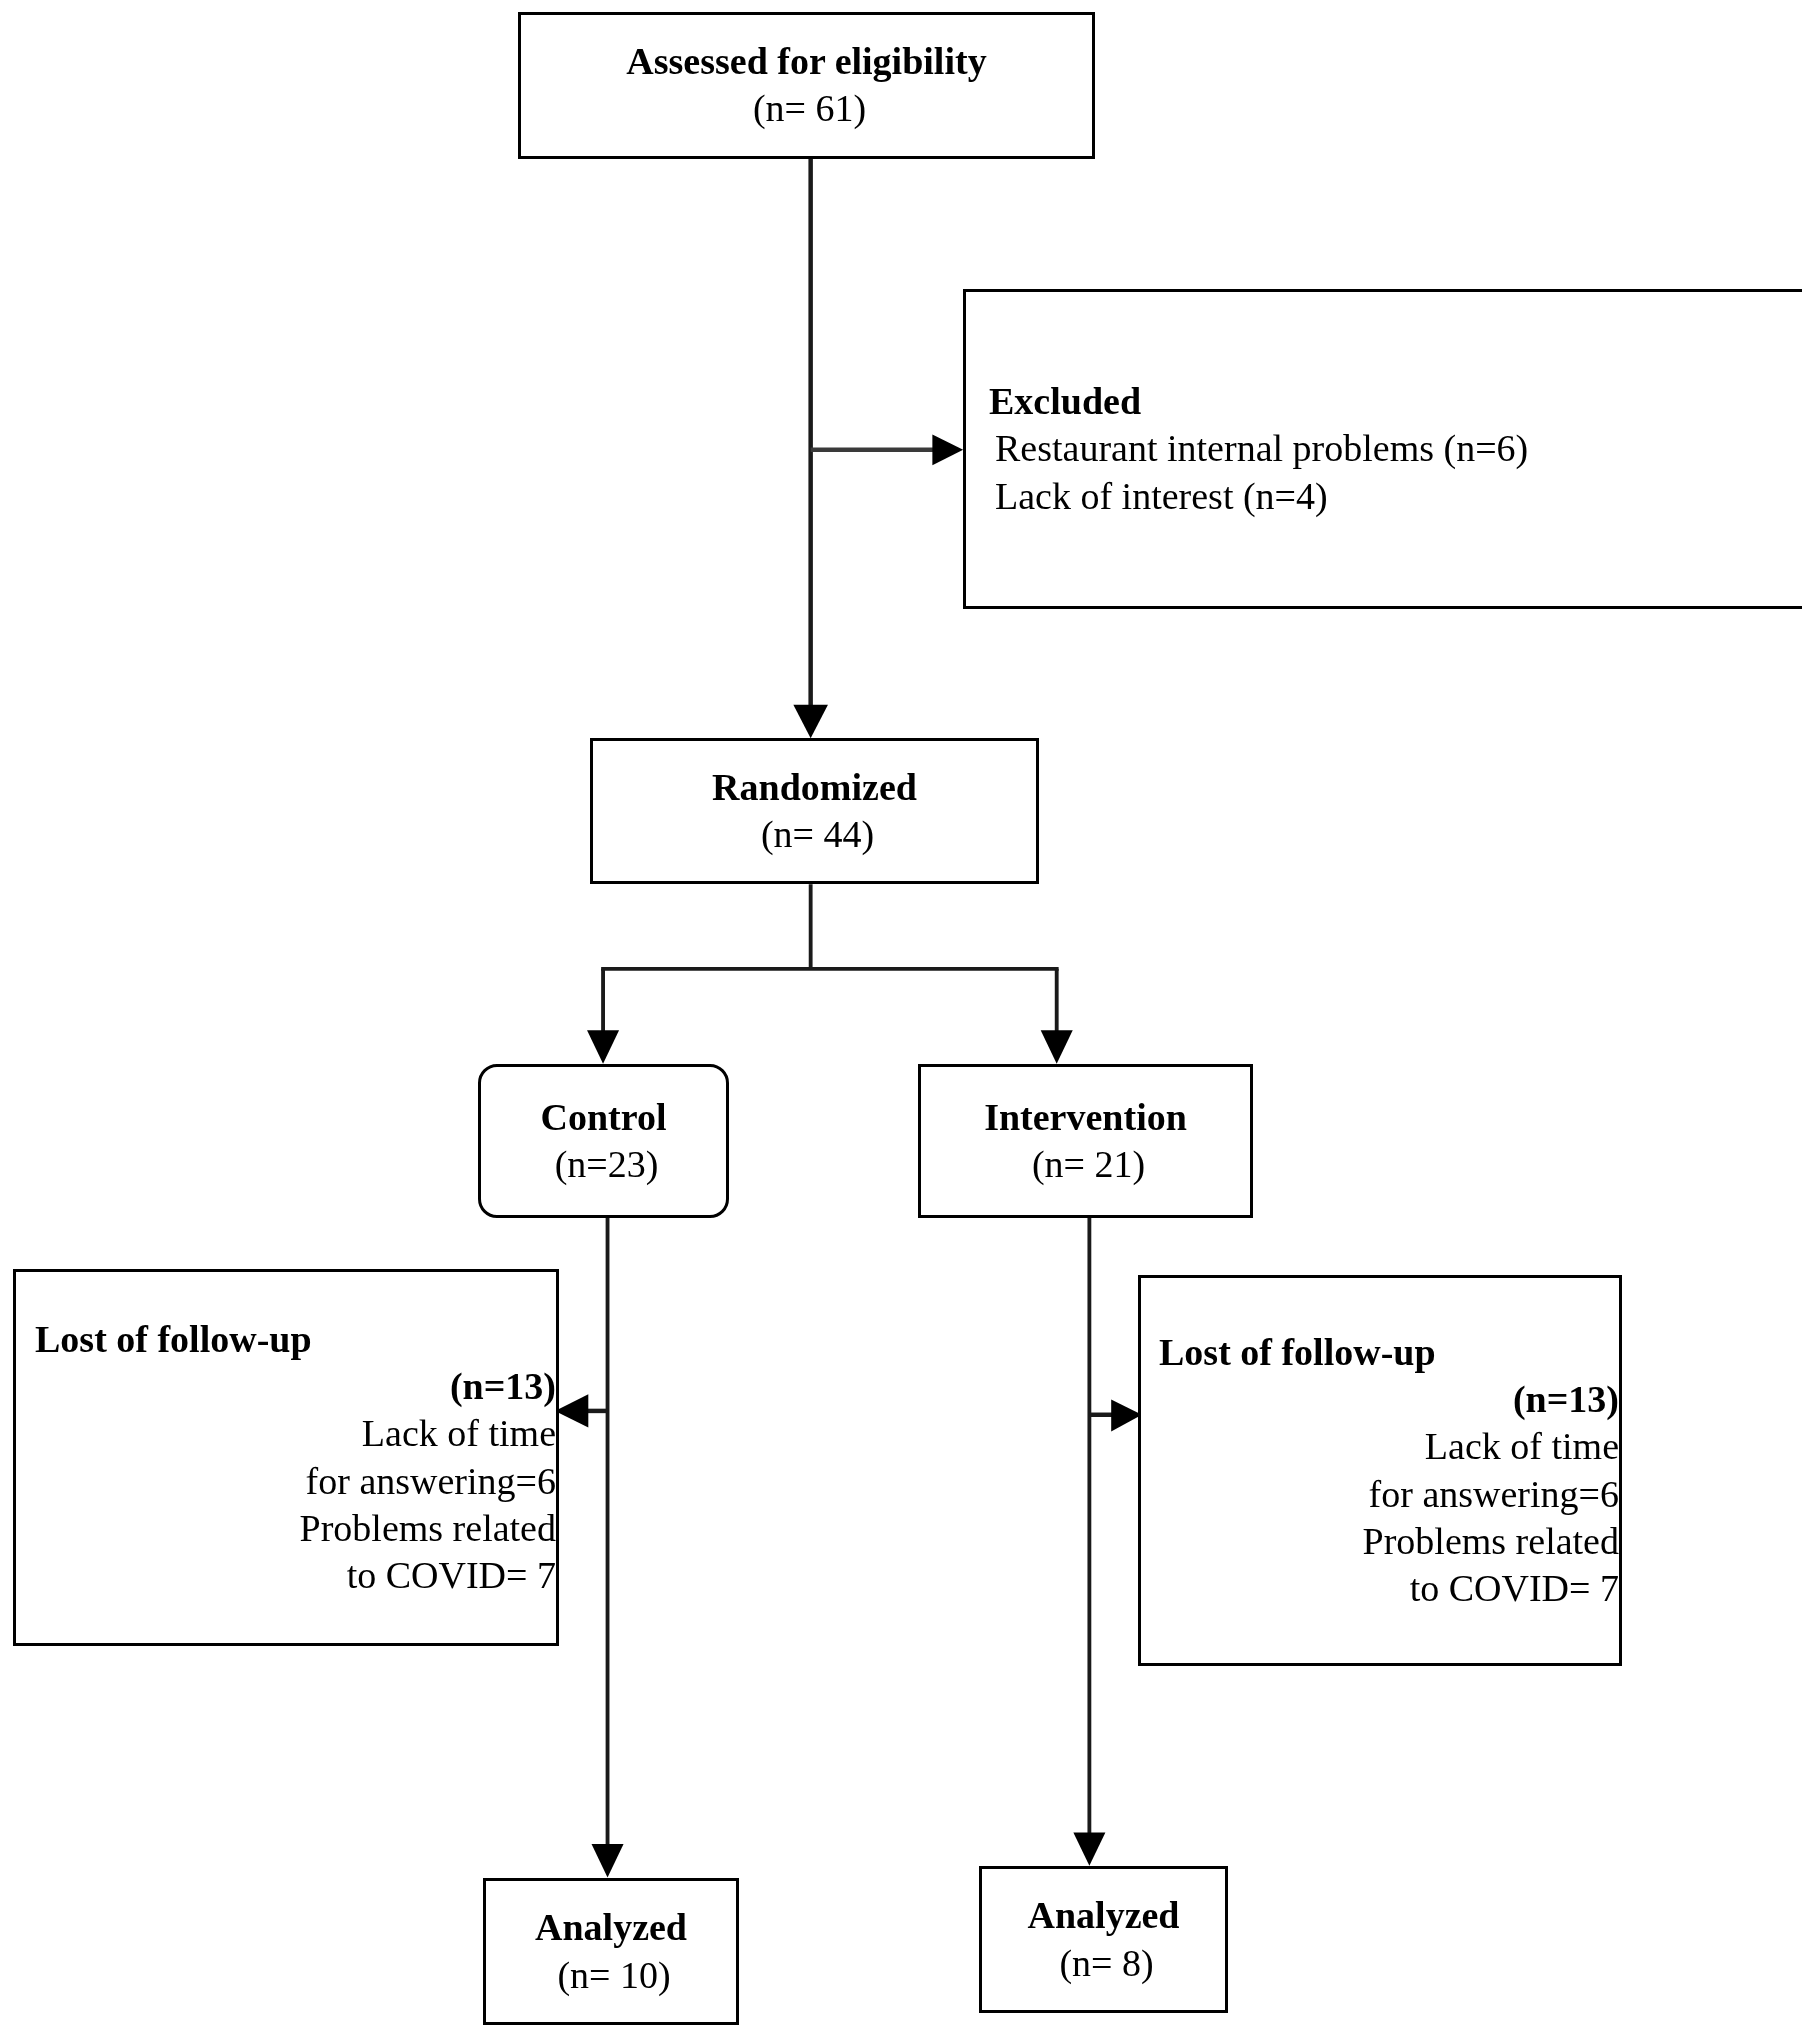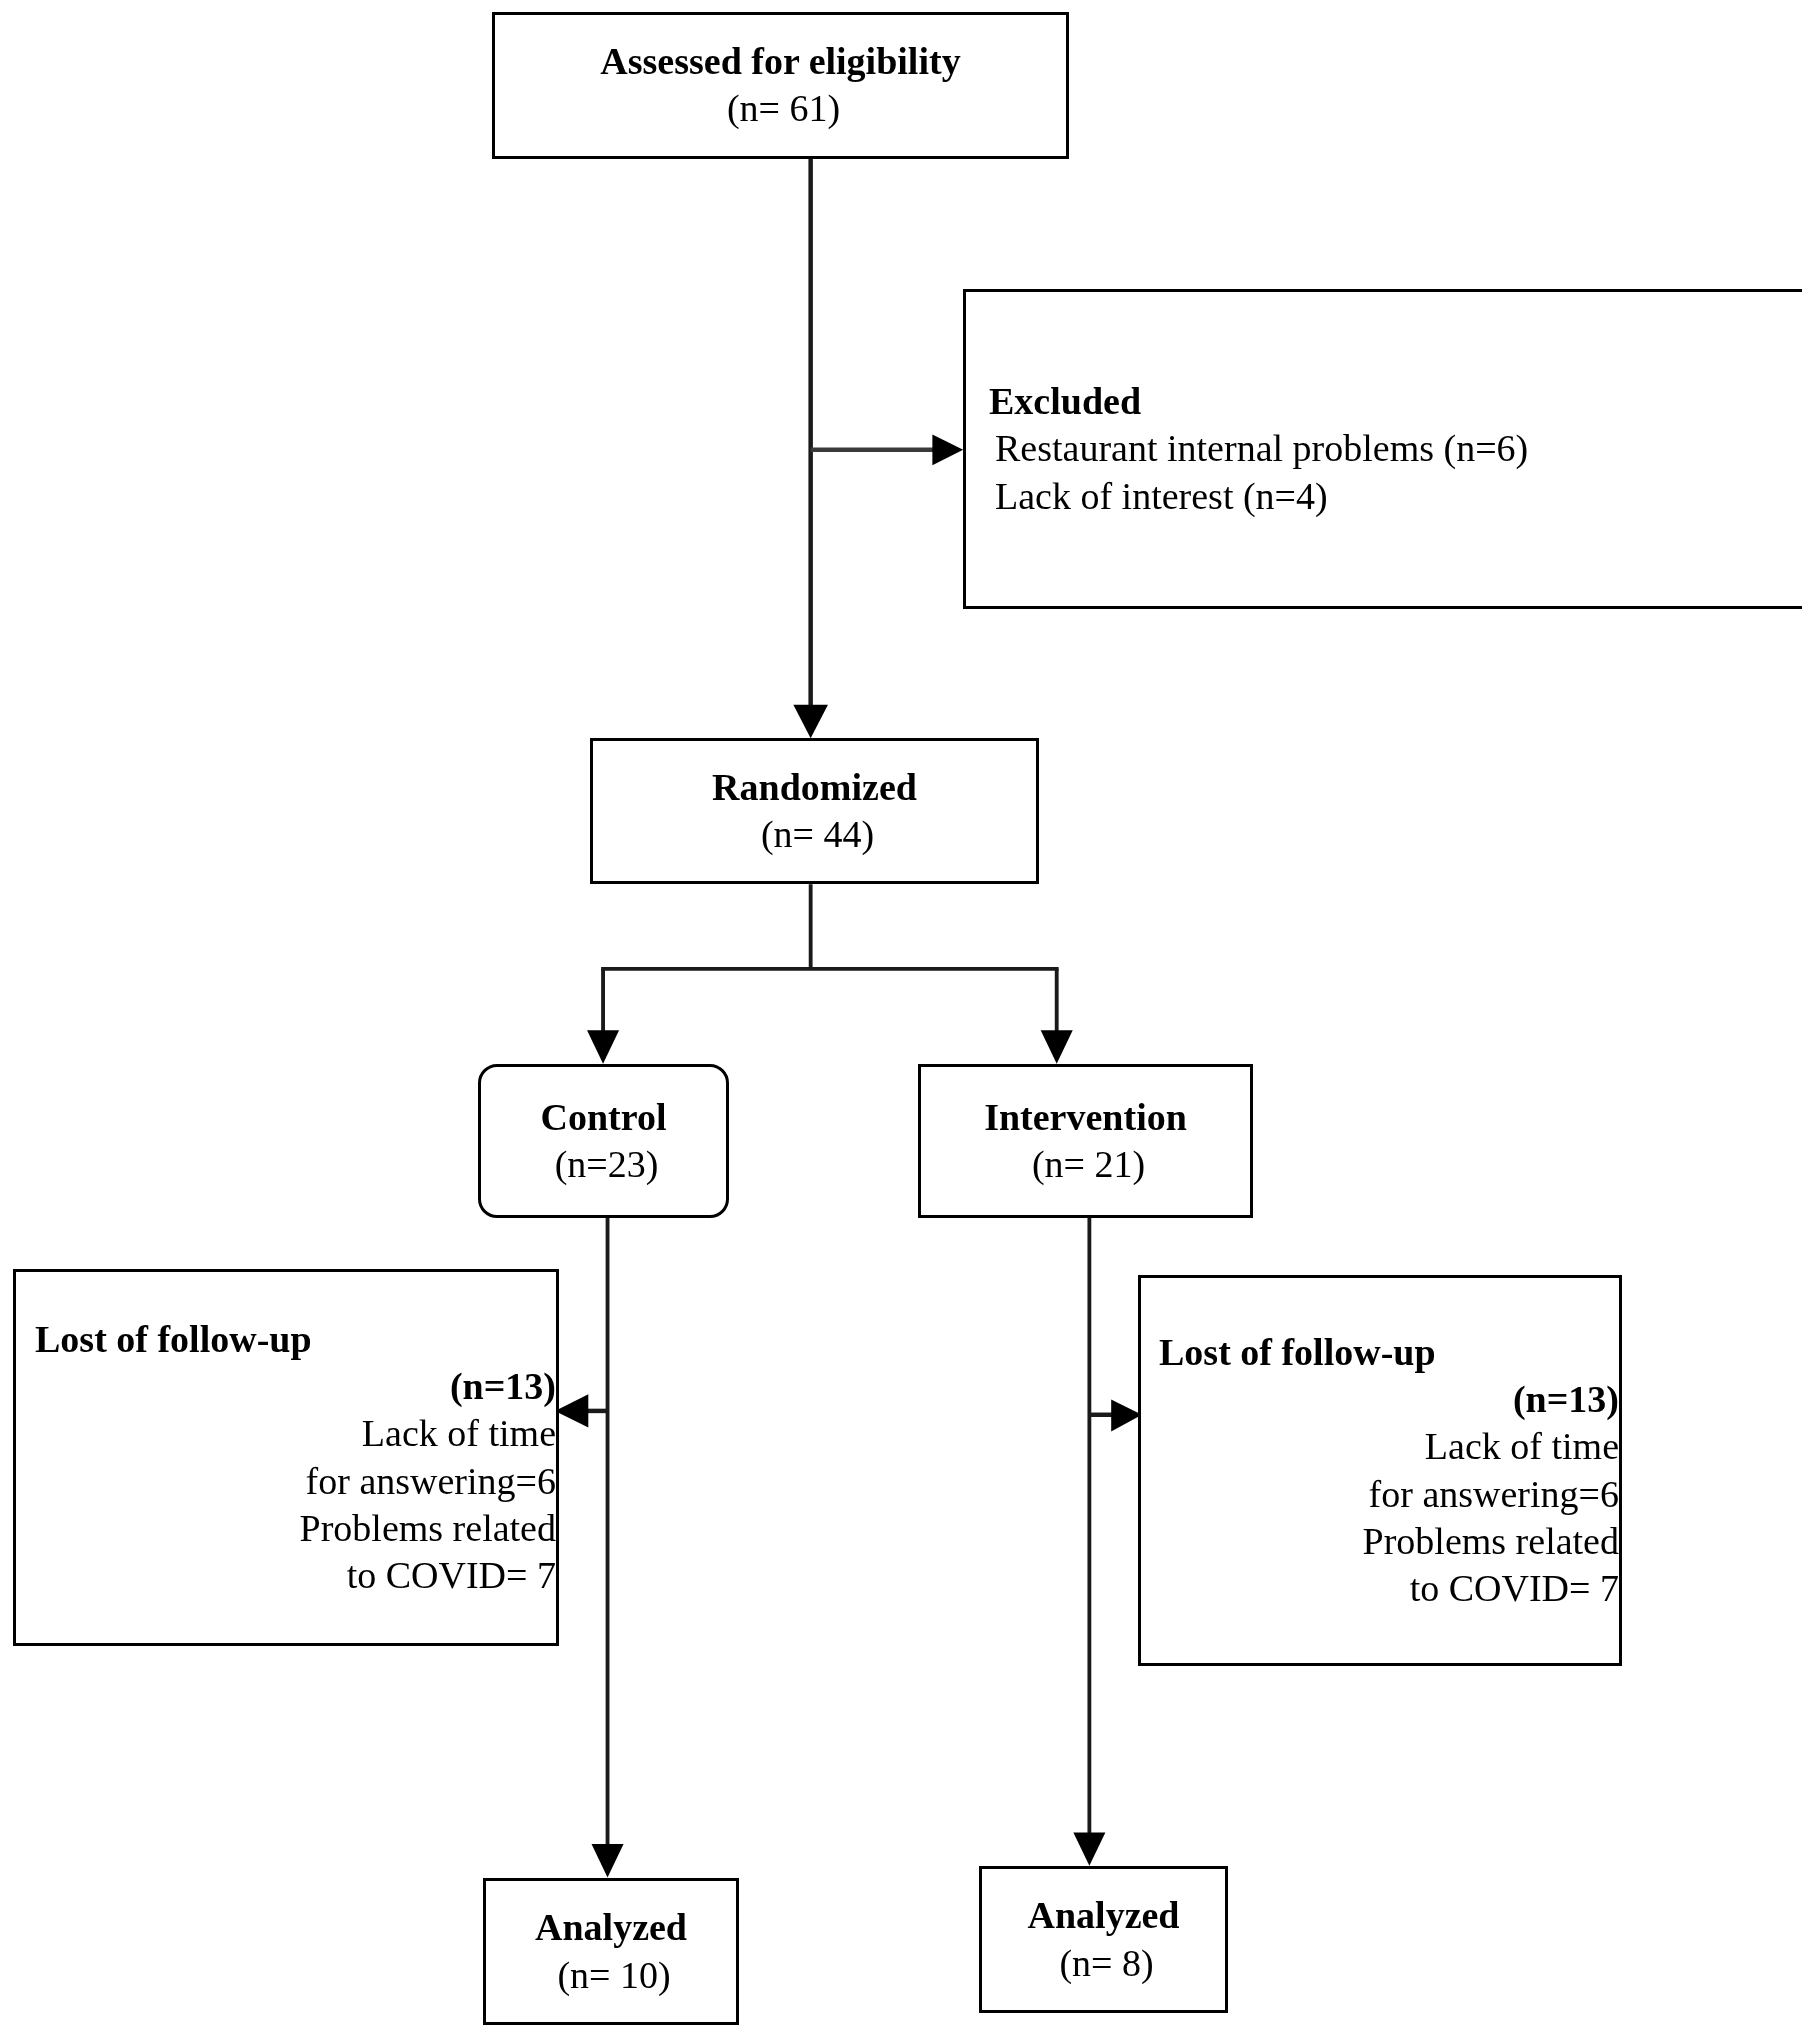--- a/index.html
+++ b/index.html
@@ -39,21 +39,21 @@
     line-height: 1.24;
     white-space: pre;
   }
   .node.center .ln { text-align: center; }
   .node.leftal .ln { text-align: left; }
   .bold { font-weight: bold; }
   .reg  { font-weight: normal; padding-left: 6px; }
 
   
   #node-eligibility {
-    left: 492px;  top: 11.5px;   width: 577px;  height: 147px;
+    left: 518px;  top: 11.5px;   width: 577px;  height: 147px;
   }
   #node-excluded {
     left: 963px; top: 289px;  width: 976px; height: 320px;
     padding-left: 23px;
   }
   #node-randomized {
     left: 590px;  top: 738px; width: 449px;  height: 146px;
   }
   #node-control {
     left: 478px;  top: 1064px; width: 251px;  height: 154px; border-radius: 19px;

